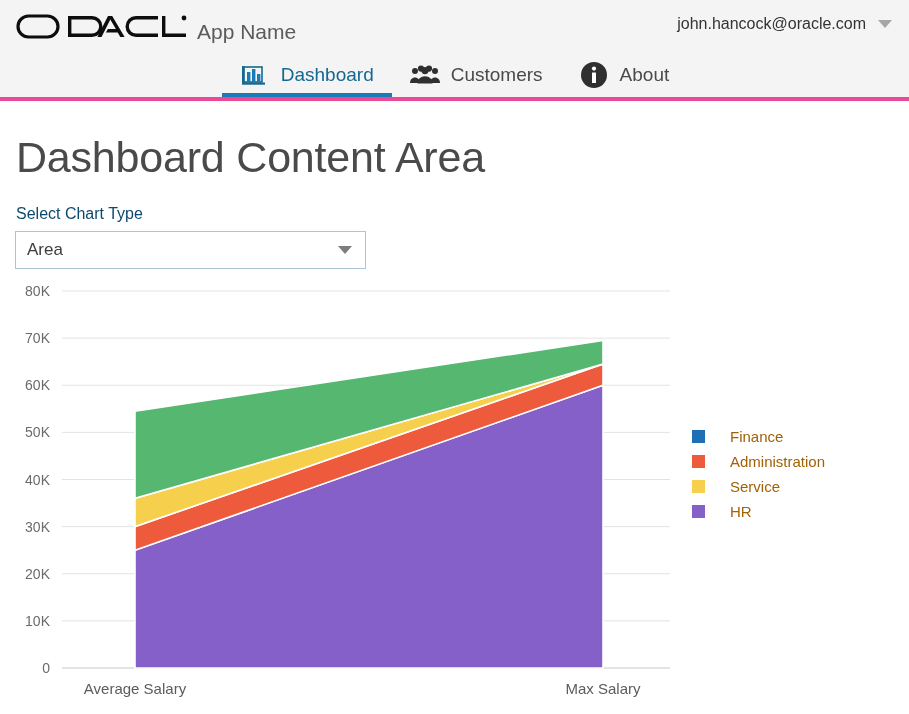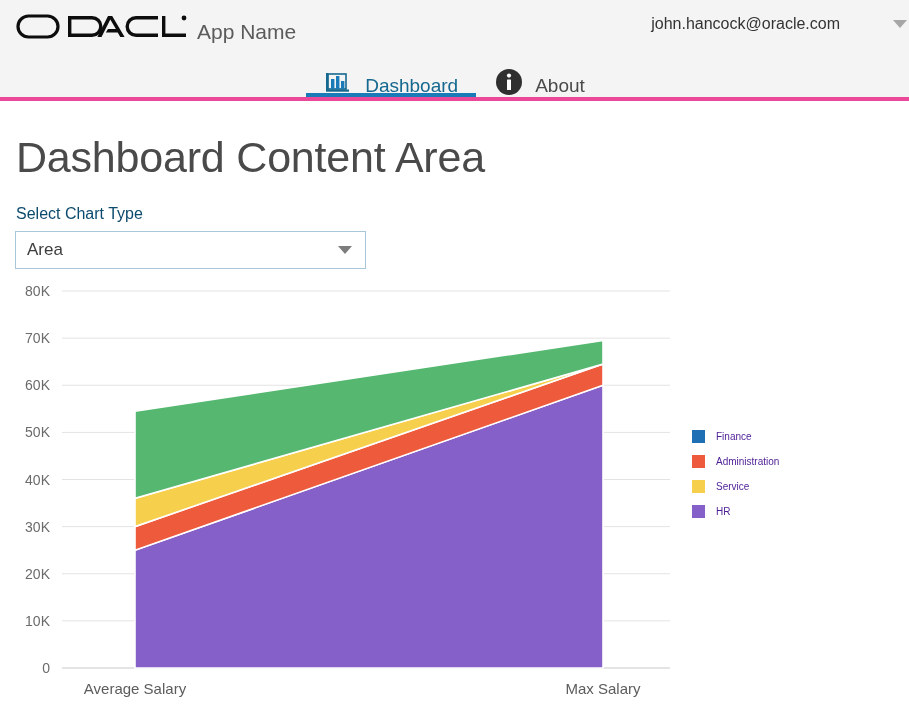--- a/index.html
+++ b/index.html
@@ -46,25 +46,24 @@
     font-size: 21px;
     color: #5b5b5b;
     margin-left: 9px;
     font-weight: 400;
     position: relative;
     top: -3px;
   }
 
   .user-area {
     position: absolute;
-    right: 2px; top: 15px;
+    right: 17px; top: 15px;
     display: flex;
     align-items: center;
     cursor: pointer;
-    gap: 41px;
   }
   .user-email {
     font-size: 16px;
     color: #333333;
   }
   .user-caret {
     margin-left: 12px;
     width: 0; height: 0;
     border-left: 7px solid transparent;
     border-right: 7px solid transparent;
@@ -76,21 +75,21 @@
     position: absolute;
     left: 0; top: 52px;
     width: 909px;
     height: 49px;
     display: flex;
     justify-content: center;
     align-items: flex-start;
   }
   .tab {
     display: flex;
-    align-items: flex-end;
+    align-items: center;
     height: 45px;
     padding: 0 18px;
     cursor: pointer;
     position: relative;
     box-sizing: border-box;
   }
   .tab .tab-icon {
     display: inline-flex;
     align-items: center;
     justify-content: center;
@@ -176,23 +175,24 @@
     align-items: center;
     height: 25px;
     cursor: pointer;
   }
   .legend-swatch {
     width: 13px; height: 13px;
     margin-right: 11px;
     flex: none;
   }
   .legend-text {
-    font-size: 10px;
-    color: #4c1d95;
+    font-size: 15px;
+    color: #a16207;
     white-space: nowrap;
+    margin-left: 14px;
   }
 </style>
 </head>
 <body>
 
 <div class="header">
   <div class="brand-row">
     <span class="oracle-logo">
       <svg width="172" height="32" viewBox="0 0 172 32" aria-hidden="true">
         <g fill="none" stroke="#0d0d0d" stroke-width="3.2">
@@ -225,20 +225,35 @@
           <rect x="0" y="3" width="2.2" height="18" fill="#15688f"></rect>
           <rect x="5" y="9" width="3.4" height="10" fill="#1a7bb9"></rect>
           <rect x="10" y="6" width="3.4" height="13" fill="#1a7bb9"></rect>
           <rect x="15" y="11" width="3.4" height="8" fill="#1a7bb9"></rect>
         </svg>
       </span>
       <span class="tab-label">Dashboard</span>
     </div>
 
 
+    <div class="tab">
+      <span class="tab-icon">
+        <svg width="30" height="22" viewBox="0 0 30 22" aria-hidden="true">
+          <circle cx="5" cy="7" r="3" fill="#2f2f2f"></circle>
+          <path d="M0 19c0-3.4 2.2-5.6 5-5.6s5 2.2 5 5.6z" fill="#2f2f2f"></path>
+          <circle cx="25" cy="7" r="3" fill="#2f2f2f"></circle>
+          <path d="M20 19c0-3.4 2.2-5.6 5-5.6s5 2.2 5 5.6z" fill="#2f2f2f"></path>
+          <circle cx="11" cy="4.6" r="3.1" fill="#2f2f2f"></circle>
+          <circle cx="19" cy="4.6" r="3.1" fill="#2f2f2f"></circle>
+          <circle cx="15" cy="6.6" r="3.6" fill="#2f2f2f"></circle>
+          <path d="M7.5 19.5c0-4.3 3.2-7.2 7.5-7.2s7.5 2.9 7.5 7.2z" fill="#2f2f2f"></path>
+        </svg>
+      </span>
+      <span class="tab-label">Customers</span>
+    </div>
 
     <div class="tab">
       <span class="tab-icon">
         <svg width="28" height="28" viewBox="0 0 28 28" aria-hidden="true">
           <circle cx="14" cy="14" r="13" fill="#2f2f2f"></circle>
           <circle cx="14" cy="7.6" r="2.1" fill="#ffffff"></circle>
           <rect x="12" y="11.6" width="4" height="10.4" rx="0.5" fill="#ffffff"></rect>
         </svg>
       </span>
       <span class="tab-label">About</span>

